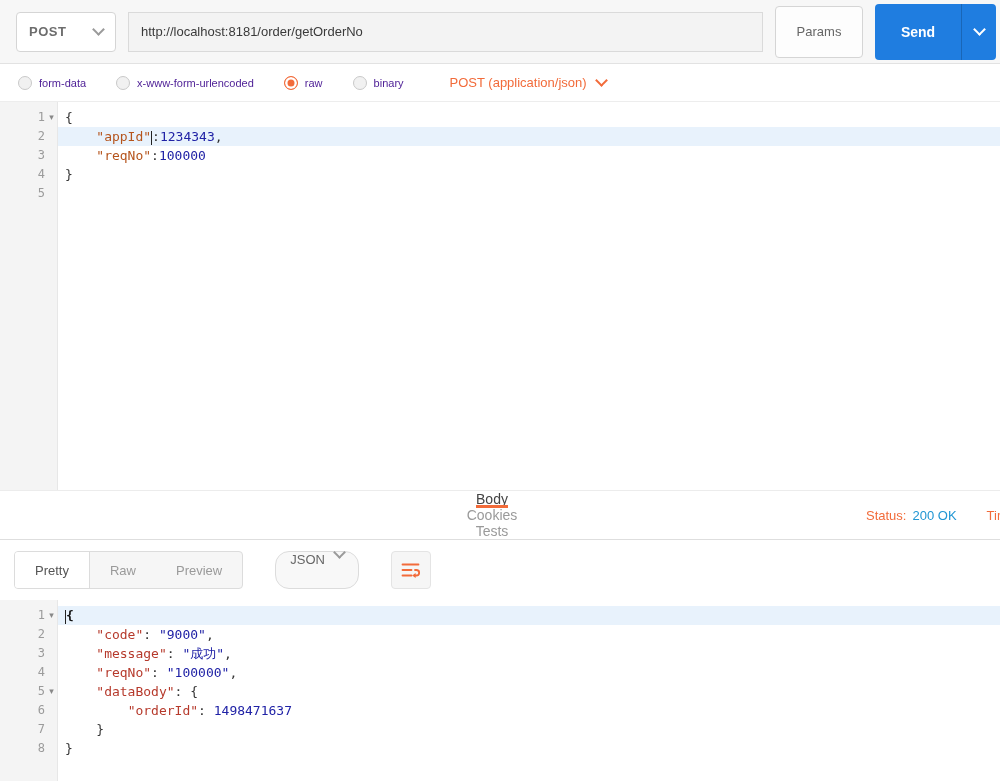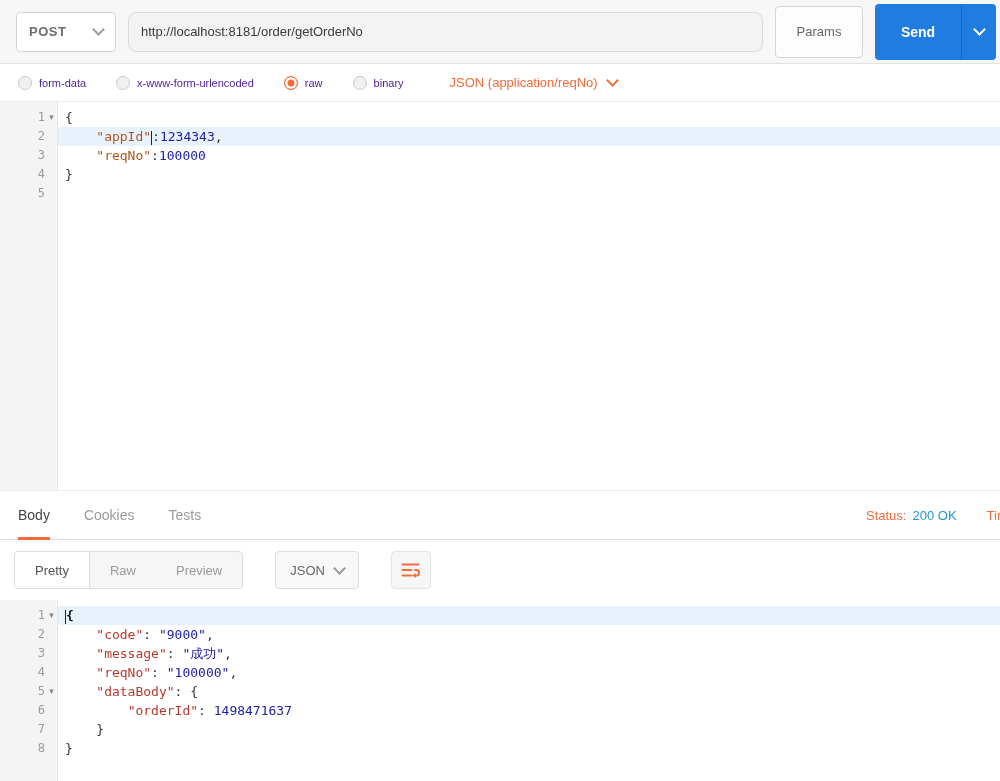--- a/index.html
+++ b/index.html
@@ -5,21 +5,21 @@
   html,body{margin:0;padding:0;background:#ffffff;}
   .app{width:1000px;height:781px;position:relative;overflow:hidden;background:#fff;
        font-family:"Liberation Sans",sans-serif;-webkit-font-smoothing:antialiased;}
 
   
   .request-bar{height:64px;background:#f7f7f7;border-bottom:1px solid #e2e2e2;
     display:flex;align-items:center;padding:0 4px 0 16px;gap:12px;box-sizing:border-box;}
   .method-select{width:100px;height:40px;background:#fff;border:1px solid #d5d5d5;border-radius:4px;
     display:flex;align-items:center;justify-content:space-between;padding:0 12px;color:#6d6d6d;
     font-size:13px;font-weight:bold;letter-spacing:.5px;box-sizing:border-box;cursor:pointer;}
-  .url-input{flex:1;height:40px;background:#f3f3f3;border:1px solid #dadada;border-radius:8px;
+  .url-input{flex:1;height:40px;background:#f3f3f3;border:1px solid #dadada;border-radius:0;
     padding:0 12px;font-size:13px;color:#3a3a3a;box-sizing:border-box;outline:none;
     font-family:"Liberation Sans",sans-serif;}
   .params-btn{width:88px;height:52px;border:1px solid #d5d5d5;border-radius:4px;background:#fdfdfd;
     display:flex;align-items:center;justify-content:center;color:#666;font-size:13px;cursor:pointer;box-sizing:border-box;}
   .send-group{display:flex;height:56px;}
   .send-btn{width:86px;background:var(--send-blue);color:#fff;font-size:14px;font-weight:bold;
     display:flex;align-items:center;justify-content:center;border-radius:4px 0 0 4px;cursor:pointer;}
   .send-caret{width:34px;background:var(--send-blue);border-left:1px solid rgba(0,0,0,.18);
     border-radius:0 4px 4px 0;display:flex;align-items:center;justify-content:center;cursor:pointer;}
 
@@ -57,42 +57,42 @@
   .editor.req .tk-k{color:var(--editor-key-request);}
   .editor.res .tk-k{color:var(--editor-key-response);}
   .tk-s,.tk-v{color:var(--editor-value-blue);}
   .tk-b{font-weight:bold;color:#111;}
   .cursor{display:inline-block;width:1px;height:14px;background:#222;vertical-align:middle;
     animation:blink 1.1s step-end infinite;}
   @keyframes blink{50%{opacity:0;}}
 
   
   .response-tabs-row{height:50px;display:flex;align-items:center;padding-left:18px;
-    border-top:1px solid #ececec;border-bottom:1px solid #dedede;position:relative;background:#fff;box-sizing:border-box;}
+    border-top:1px solid #ececec;border-bottom:1px solid #dedede;position:relative;background:#fff;box-sizing:border-box;flex-direction:column;}
   .tab{height:100%;display:flex;align-items:center;margin-right:34px;color:#9a9a9a;
     font-size:14px;position:relative;cursor:pointer;}
   .tab.active{color:#444;}
   .tab.active::after{content:"";position:absolute;left:0;right:0;bottom:-1px;height:3px;
     background:var(--accent-orange);}
   .tab .count{color:var(--accent-orange);margin-left:5px;}
   .status{position:absolute;left:866px;top:0;height:100%;display:flex;align-items:center;
     font-size:13px;white-space:nowrap;}
   .status-label{color:var(--accent-orange);}
   .status-value{color:var(--status-value-blue);margin-left:6px;}
   .time-label{color:var(--accent-orange);margin-left:30px;}
 
   
   .response-toolbar{height:60px;display:flex;align-items:center;padding-left:14px;background:#fff;
     gap:32px;box-sizing:border-box;}
   .segmented{display:flex;height:38px;border:1px solid #dcdcdc;border-radius:4px;overflow:hidden;
     background:#f6f6f6;box-sizing:border-box;}
   .seg{padding:0 20px;display:flex;align-items:center;font-size:13px;color:#9a9a9a;cursor:pointer;}
   .seg.active{background:#fff;color:#555;border-right:1px solid #dcdcdc;}
-  .lang-select{height:38px;border:1px solid #dcdcdc;border-radius:4px;background:#f8f8f8;
-    display:flex;align-items:center;padding:0 14px;font-size:13px;color:#666;cursor:pointer;box-sizing:border-box;}
+  .lang-select{height:38px;border:1px solid #dcdcdc;border-radius:14px;background:#f8f8f8;
+    display:flex;align-items:flex-start;padding:0 14px;font-size:13px;color:#666;cursor:pointer;box-sizing:border-box;}
   .lang-select .chev{margin-left:10px;}
   .wrap-btn{width:40px;height:38px;background:#f6f6f6;border:1px solid #e4e4e4;border-radius:4px;
     display:flex;align-items:center;justify-content:center;cursor:pointer;box-sizing:border-box;}
 </style>
 </head>
 <body>
 
 <div class="app">
 
   <div class="request-bar">
@@ -121,21 +121,21 @@
     </div>
     <div class="radio-opt">
       <span class="radio active"></span>
       <span class="radio-label">raw</span>
     </div>
     <div class="radio-opt">
       <span class="radio"></span>
       <span class="radio-label">binary</span>
     </div>
     <div class="content-type">
-      <span>JSON (application/reqNo)</span>
+      <span>POST (application/json)</span>
       <span class="chev chev-orange"></span>
     </div>
   </div>
 
   <div class="editor req" id="req-editor">
       <div class="cm-line">
         <span class="gutter">
           <span class="lnum">1</span>
           <span class="fold">▾</span>
         </span>

